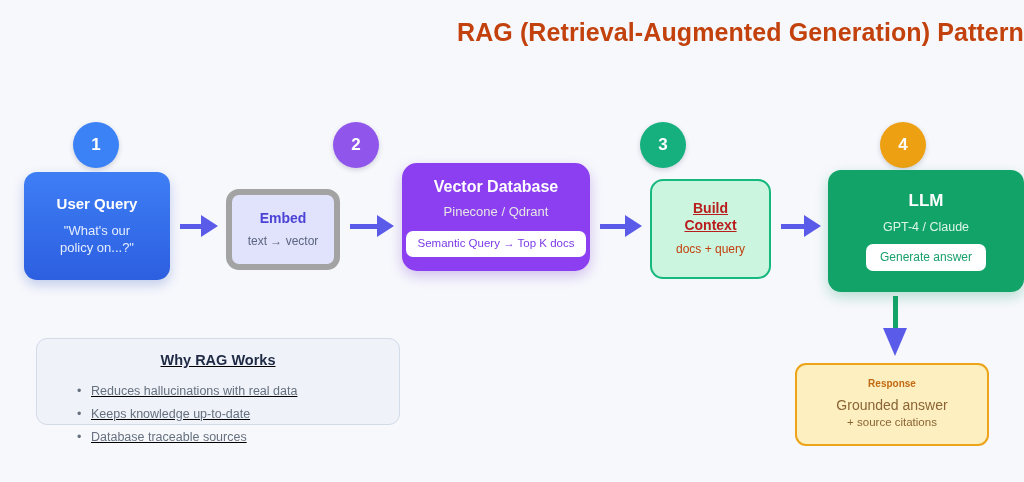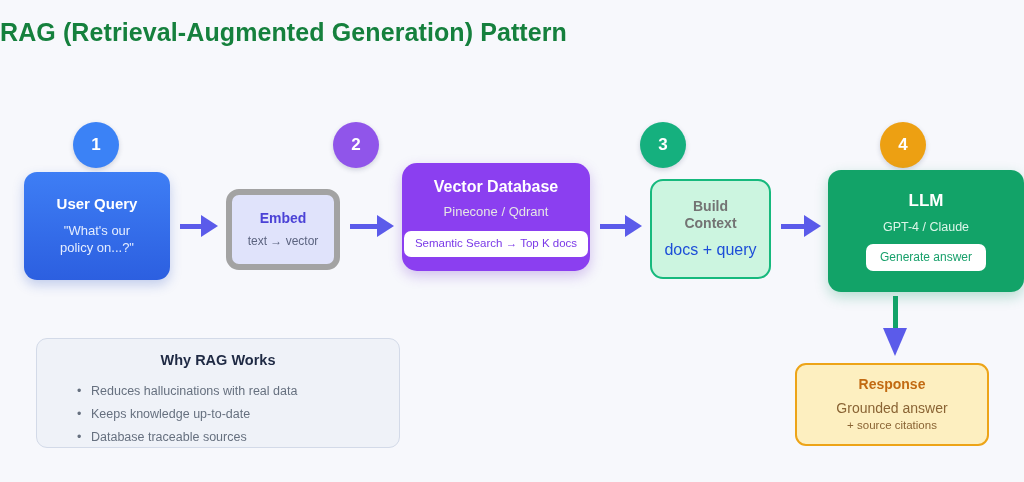--- a/index.html
+++ b/index.html
@@ -18,24 +18,24 @@
     position: absolute;
     inset: 0;
   }
 
   
   .title {
     position: absolute;
     top: 18px;
     left: 0;
     width: 1024px;
-    text-align: left;
+    text-align: right;
     font-size: 25px;
     font-weight: bold;
-    color: #15803d;
+    color: #c2410c;
     letter-spacing: 0.1px;
   }
 
   
   .badge {
     position: absolute;
     width: 46px;
     height: 46px;
     border-radius: 50%;
     color: #ffffff;
@@ -99,42 +99,42 @@
   #node-vector-db .node-title { color: #ffffff; font-size: 16px; margin-bottom: 8px; }
   #node-vector-db .node-sub   { color: #e5e5e5; font-size: 13px; margin-bottom: 10px; }
   #node-vector-db .node-chip  { color: #7b3ae8; font-size: 11.5px; padding: 6px 11px; }
 
   
   #node-build-context {
     left: 650px; top: 179px; width: 121px; height: 100px;
     background: #ccf5e0;
     border: 2px solid #16b97d;
   }
-  #node-build-context .node-title { color: #737373; font-size: 14px; margin-bottom: 8px; }
-  #node-build-context .node-sub   { color: #1d4ed8; font-size: 16px; }
+  #node-build-context .node-title { color: #b91c1c; font-size: 14px; margin-bottom: 8px; text-decoration: underline; }
+  #node-build-context .node-sub   { color: #c2410c; font-size: 12px; }
 
   
   #node-llm {
     left: 828px; top: 170px; width: 196px; height: 122px;
     background: #12a368;
     border-radius: 13px;
     box-shadow: 0 5px 13px rgba(18, 150, 100, 0.28);
   }
   #node-llm .node-title { color: #ffffff; font-size: 17px; margin-bottom: 7px; }
   #node-llm .node-sub   { color: #dcf5e9; font-size: 12.5px; margin-bottom: 9px; }
   #node-llm .node-chip  { color: #18a06b; font-size: 12px; padding: 6px 14px; }
 
   
   #node-response {
     left: 795px; top: 363px; width: 194px; height: 83px;
     background: #fdefc0;
     border: 2px solid #eda418;
     border-radius: 11px;
   }
-  #node-response .node-title { color: #c26a12; font-size: 14px; margin-bottom: 6px; }
+  #node-response .node-title { color: #c26a12; font-size: 10px; margin-bottom: 6px; }
   #node-response .node-sub   { color: #8a6434; font-size: 14px; line-height: 1.35; }
   #node-response .node-sub-2 { color: #8a6434; font-size: 11.5px; line-height: 1.35; }
 
   
   .arrow-h {
     position: absolute;
     height: 22px;
     display: flex;
     align-items: center;
   }
@@ -175,26 +175,27 @@
     border-right: 12px solid transparent;
     border-top: 28px solid #5b5bea;
   }
 
   
   #panel-why-rag {
     position: absolute;
     left: 36px;
     top: 338px;
     width: 364px;
-    height: 110px;
+    height: 87px;
     box-sizing: border-box;
     background: #eff2f8;
     border: 1px solid #d3dae8;
     border-radius: 11px;
     padding: 13px 20px 0 20px;
+    text-decoration: underline;
   }
   #panel-why-rag .panel-title {
     text-align: center;
     font-size: 14.5px;
     font-weight: bold;
     color: #1f2a44;
     margin-bottom: 11px;
   }
   #panel-why-rag ul {
     margin: 12px;
@@ -246,21 +247,21 @@
   </div>
 
   <div class="arrow-h" id="arrow-2">
     <div class="shaft"></div>
     <div class="head"></div>
   </div>
 
   <div class="node" id="node-vector-db">
     <div class="node-title">Vector Database</div>
     <div class="node-sub">Pinecone / Qdrant</div>
-    <div class="node-chip">Semantic Search → Top K docs</div>
+    <div class="node-chip">Semantic Query → Top K docs</div>
   </div>
 
   <div class="arrow-h" id="arrow-3">
     <div class="shaft"></div>
     <div class="head"></div>
   </div>
 
   <div class="node" id="node-build-context">
     <div class="node-title">
       <div>Build</div>

